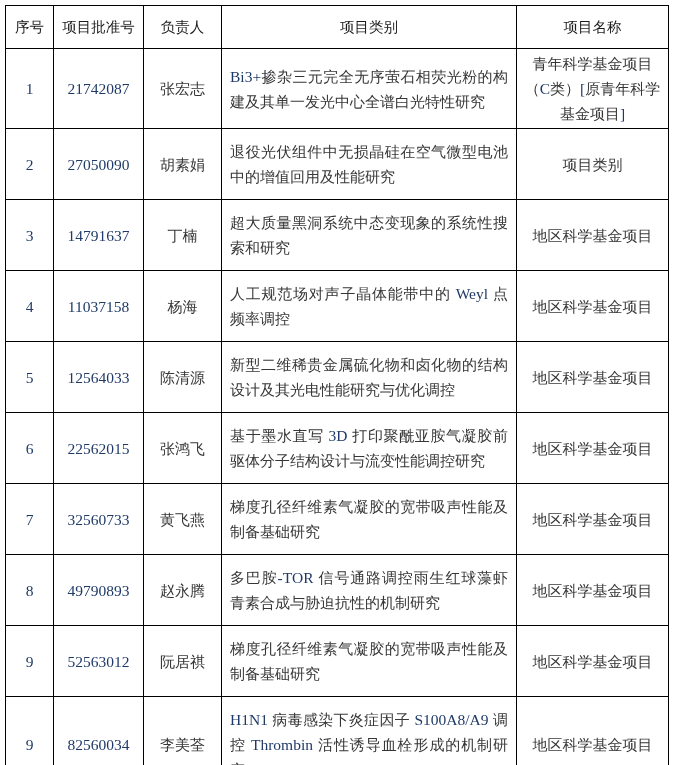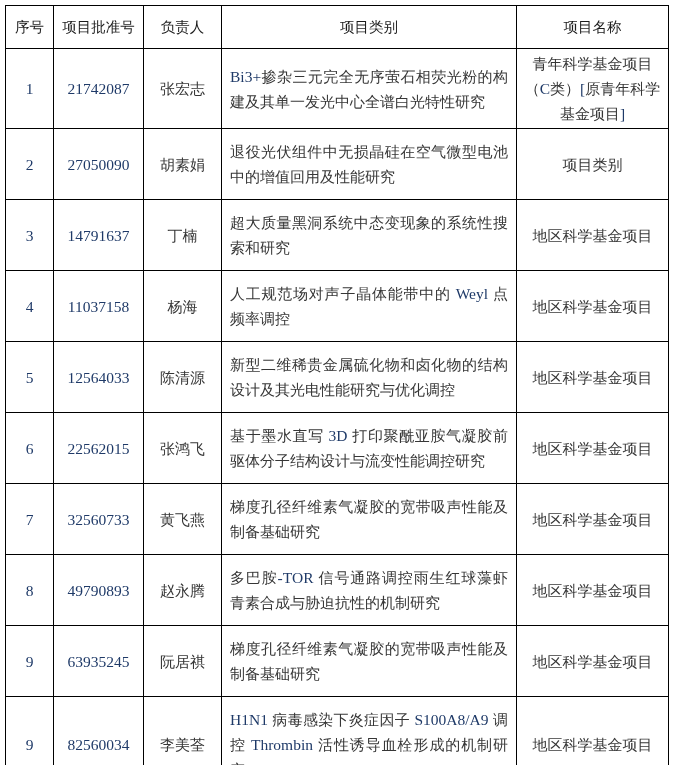--- a/index.html
+++ b/index.html
@@ -126,21 +126,21 @@
   </tr>
         <tr class="h2">
     <td class="c-no"><span class="latin">8</span></td>
     <td class="c-grant"><span class="latin">49790893</span></td>
     <td class="c-pi">赵永腾</td>
     <td class="c-title">多巴胺<span class="latin">-TOR</span> 信号通路调控雨生红球藻虾青素合成与胁迫抗性的机制研究</td>
     <td class="c-cat">地区科学基金项目</td>
   </tr>
         <tr class="h2">
     <td class="c-no"><span class="latin">9</span></td>
-    <td class="c-grant"><span class="latin">63935245</span></td>
+    <td class="c-grant"><span class="latin">52563012</span></td>
     <td class="c-pi">阮居祺</td>
     <td class="c-title">梯度孔径纤维素气凝胶的宽带吸声性能及制备基础研究</td>
     <td class="c-cat">地区科学基金项目</td>
   </tr>
         <tr class="h2">
     <td class="c-no"><span class="latin">9</span></td>
     <td class="c-grant"><span class="latin">82560034</span></td>
     <td class="c-pi">李美荃</td>
     <td class="c-title"><span class="latin">H1N1</span> 病毒感染下炎症因子 <span class="latin">S100A8/A9</span> 调控 <span class="latin">Thrombin</span> 活性诱导血栓形成的机制研究</td>
     <td class="c-cat">地区科学基金项目</td>

